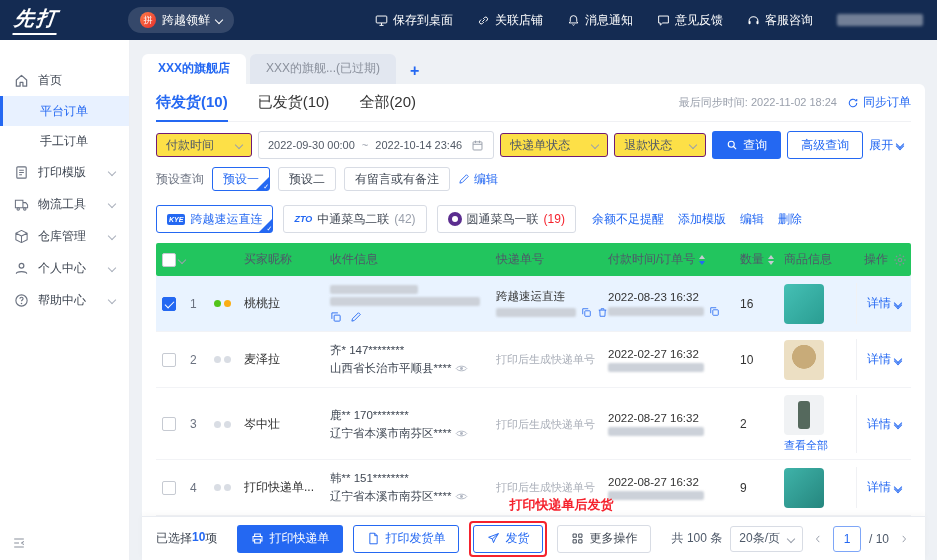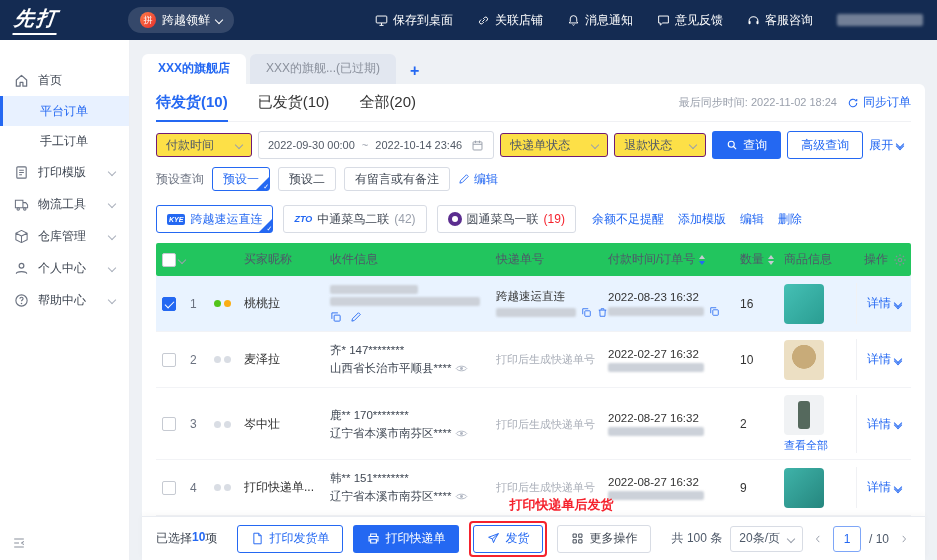--- a/index.html
+++ b/index.html
@@ -602,37 +602,37 @@
       </div>
 
       <div class="footer">
         <div class="note">打印快递单后发货</div>
         <div class="sel-info">
           <span>已选择</span>
           <b>10</b>
           <span>项</span>
         </div>
         <div class="foot-btns">
+          <div class="btn primary">
+            <span>
+                <svg width="13" height="13" viewBox="0 0 16 16">
+                  <path d="M4.5 5V2.5h7V5M4.5 11h-2V5.5h11V11h-2M4.5 9h7v4.5h-7z" fill="none" stroke="currentColor" stroke-width="1.3"></path>
+                </svg>
+              </span>
+            <span>打印快递单</span>
+          </div>
           <div class="btn outline-blue">
             <span>
                 <svg width="13" height="13" viewBox="0 0 16 16">
                   <path d="M3.5 1.5h6l3 3v10h-9z" fill="none" stroke="currentColor" stroke-width="1.2"></path>
                   <path d="M9.5 1.5v3h3" fill="none" stroke="currentColor" stroke-width="1.2"></path>
                 </svg>
               </span>
             <span>打印发货单</span>
           </div>
-          <div class="btn primary">
-            <span>
-                <svg width="13" height="13" viewBox="0 0 16 16">
-                  <path d="M4.5 5V2.5h7V5M4.5 11h-2V5.5h11V11h-2M4.5 9h7v4.5h-7z" fill="none" stroke="currentColor" stroke-width="1.3"></path>
-                </svg>
-              </span>
-            <span>打印快递单</span>
-          </div>
           <div class="ship-wrap">
             <div class="btn outline-blue">
               <span>
                   <svg width="13" height="13" viewBox="0 0 16 16">
                     <path d="M14 2L2 6.5l4.5 2L8 13l2-4.5L14 2zM6.5 8.5L14 2" fill="none" stroke="currentColor" stroke-width="1.2" stroke-linejoin="round"></path>
                   </svg>
                 </span>
               <span>发货</span>
             </div>
           </div>

